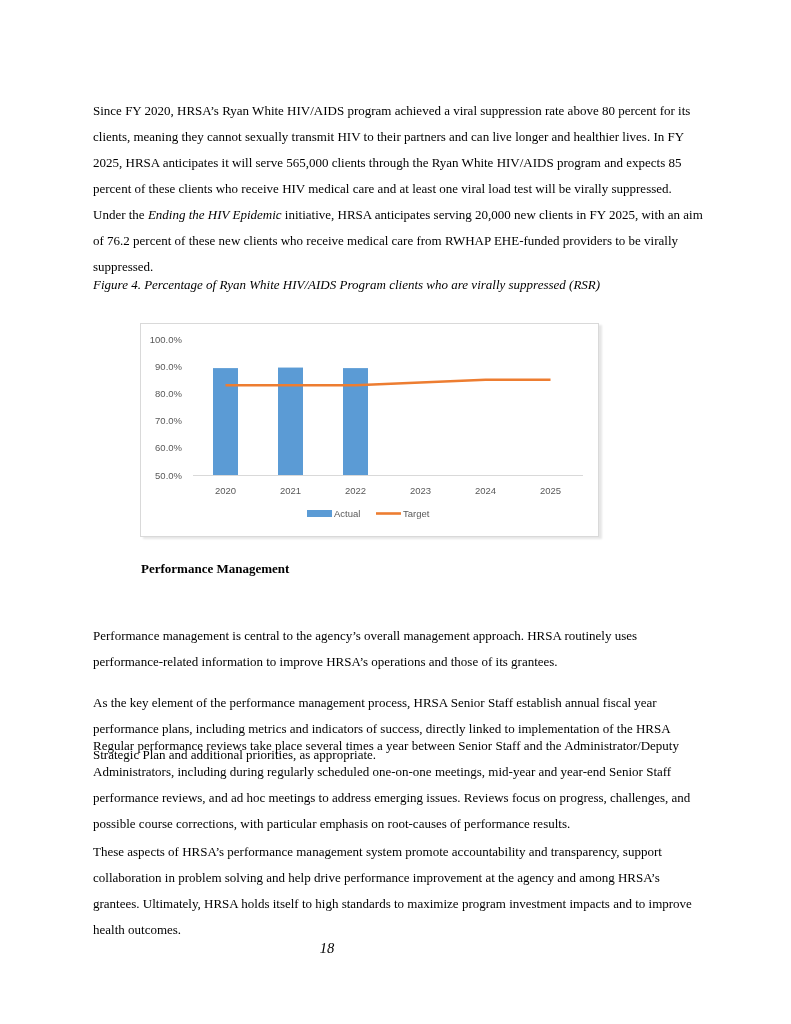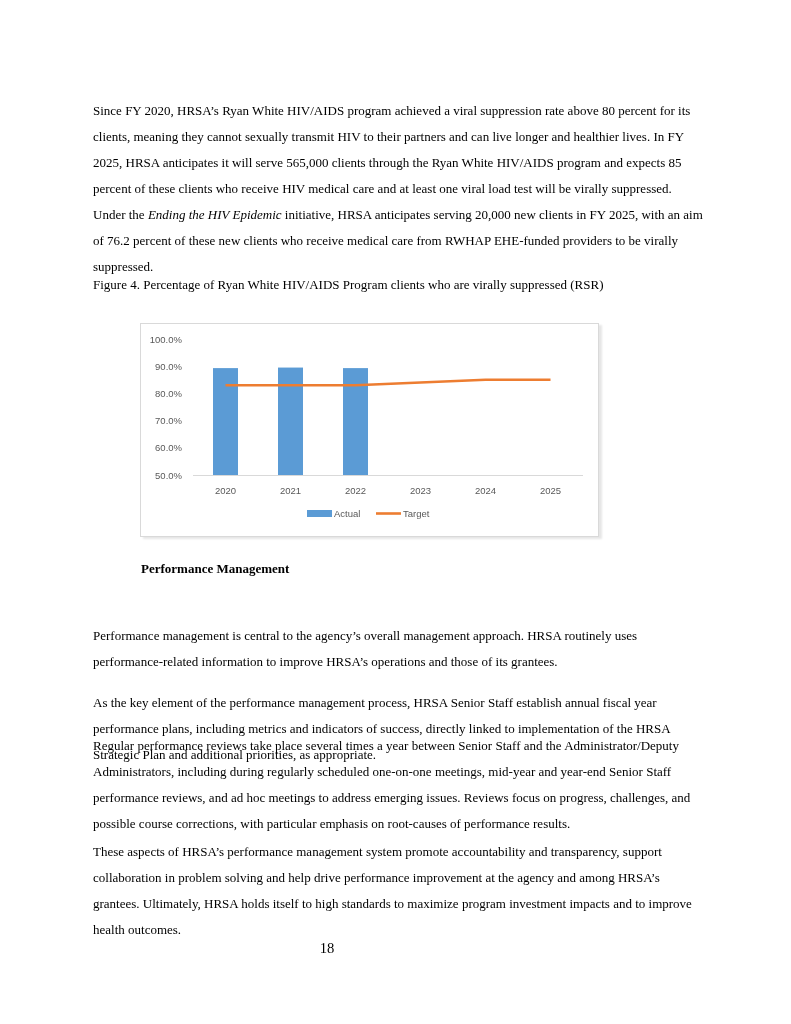--- a/index.html
+++ b/index.html
@@ -1,26 +1,26 @@
 <!DOCTYPE html>
 <html><head>
 <meta charset="utf-8">
 <style>
   html, body { margin:0; padding:0; background:#ffffff; }
   body { width:791px; height:1024px; position:relative; overflow:hidden;
          font-family:"Liberation Serif", serif; color:#000; }
   .p { position:absolute; left:93px; width:612px; font-size:13px; line-height:26px; }
   .p i { font-style:italic; }
-  .caption { }
+  .caption { font-style:italic; }
   .heading { font-weight:bold; }
   #chart-box { position:absolute; left:140px; top:323px; width:457px; height:212px;
                border:1px solid #d9d9d9; box-shadow:3px 2px 2px #e6e6e6; background:#fff; }
   #chart-svg { position:absolute; left:0; top:0; }
   .tick { font-family:"Liberation Sans", sans-serif; font-size:9.5px; fill:#595959; }
-  .pagenum { position:absolute; left:0; width:654px; top:940px; text-align:center; font-size:14.6px; }
+  .pagenum { position:absolute; left:0; width:654px; top:940px; text-align:center; font-size:14.6px;font-style:italic; }
 </style>
 </head>
 <body>
 
 <div class="p" style="top:98px;"><span>Since FY 2020, HRSA’s Ryan White HIV/AIDS program achieved a viral suppression rate above 80 percent for its clients, meaning they cannot sexually transmit HIV to their partners and can live longer and healthier lives.  In FY 2025, HRSA anticipates it will serve 565,000 clients through the Ryan White HIV/AIDS program and expects 85 percent of these clients who receive HIV medical care and at least one viral load test will be virally suppressed.  Under the </span><i>Ending the HIV Epidemic</i><span> initiative, HRSA anticipates serving 20,000 new clients in FY 2025, with an aim of 76.2 percent of these new clients who receive medical care from RWHAP EHE-funded providers to be virally suppressed.</span></div>
 
 <div class="p caption" style="top:272px;">Figure 4.  Percentage of Ryan White HIV/AIDS Program clients who are virally suppressed (RSR)</div>
 
 <div id="chart-box">
   <svg id="chart-svg" width="457" height="212">

